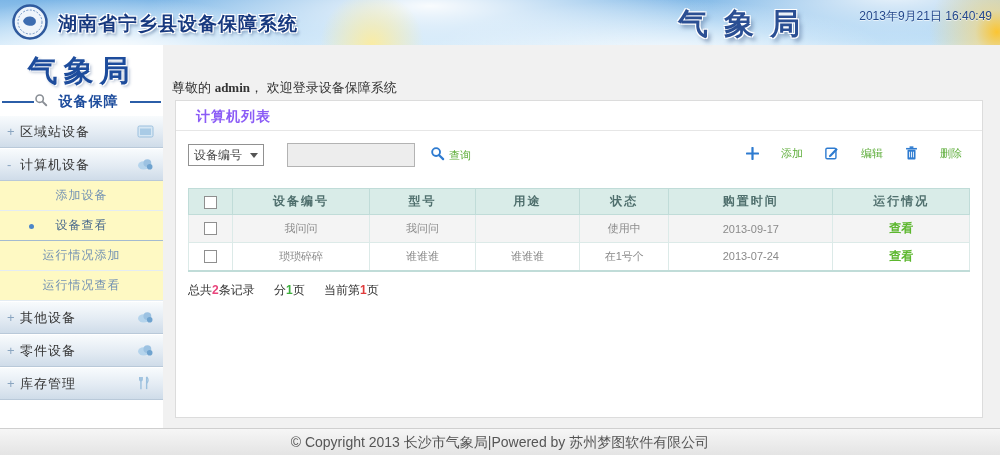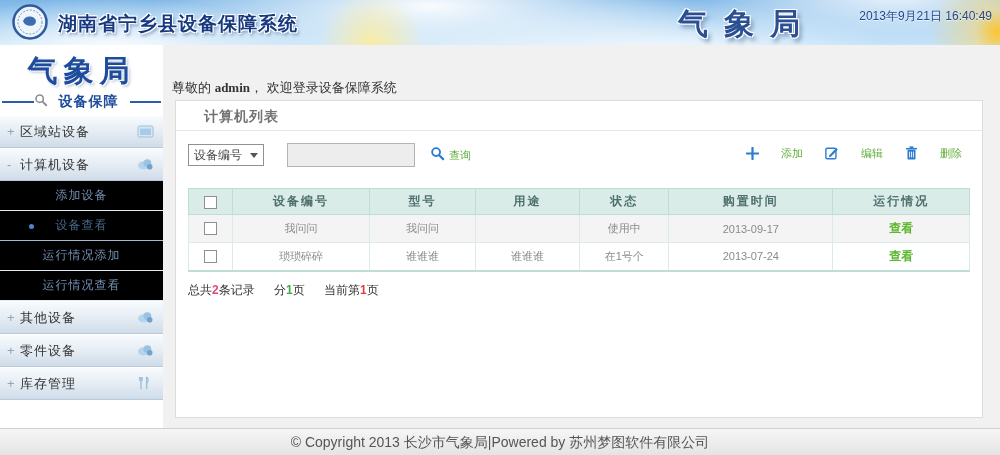--- a/index.html
+++ b/index.html
@@ -57,42 +57,42 @@
   .menu-item {
     height:33px; display:flex; align-items:center; padding:0 9px 0 7px; cursor:pointer;
     background:linear-gradient(180deg,#f8fbfd 0%,#e3ebf3 55%,#cfdce9 100%);
     border-bottom:1px solid #b9c9d9; border-top:1px solid #fff;
     font-size:13px; color:#333;
   }
   .menu-prefix { color:#8aa5c0; font-size:13px; width:13px; }
   .menu-label { letter-spacing:1px; }
   .menu-spacer { flex:1; }
   .menu-ic { width:17px; height:15px; }
-  .submenu { background:#000000; }
+  .submenu { background:#fef9c3; }
   .submenu-item {
     position:relative; height:30px; line-height:29px; text-align:center; cursor:pointer;
     font-size:12px; color:#7291b3; border-bottom:1px solid #e4ecf3; letter-spacing:1px;
   }
   .submenu-item.selected { color:#47688c; border-bottom:1px solid #a4bbd0; }
   .submenu-item.selected .dot {
     position:absolute; left:29px; top:13px; width:5px; height:5px;
     background:#4d86c8; border-radius:50%;
   }
 
   
   .welcome { position:absolute; left:172px; top:79px; font-size:13px; color:#333; }
   .welcome b { font-family:"Liberation Serif","DejaVu Serif",serif; }
 
   .panel {
     position:absolute; left:175px; top:100px; width:808px; height:318px;
     background:#fff; border:1px solid #dcdcdc;
   }
   .panel-title {
-    height:30px; line-height:30px; padding-left:28px;
-    font-size:14px; font-weight:bold; color:#737373; letter-spacing:1px;
+    height:30px; line-height:30px; padding-left:20px;
+    font-size:14px; font-weight:bold; color:#8b5cf6; letter-spacing:1px;
     border-bottom:1px solid #e6e6e6;
   }
   .toolbar { position:relative; height:32px; margin:9px 12px 0 12px; }
   .filter-select {
     position:absolute; left:0; top:4px; width:76px; height:22px; cursor:pointer;
     border:1px solid #919191; background:#fff; display:flex; align-items:center;
     font-size:12px; color:#444; padding:0 5px;
   }
   .filter-select .caret {
     margin-left:auto; width:0; height:0;

